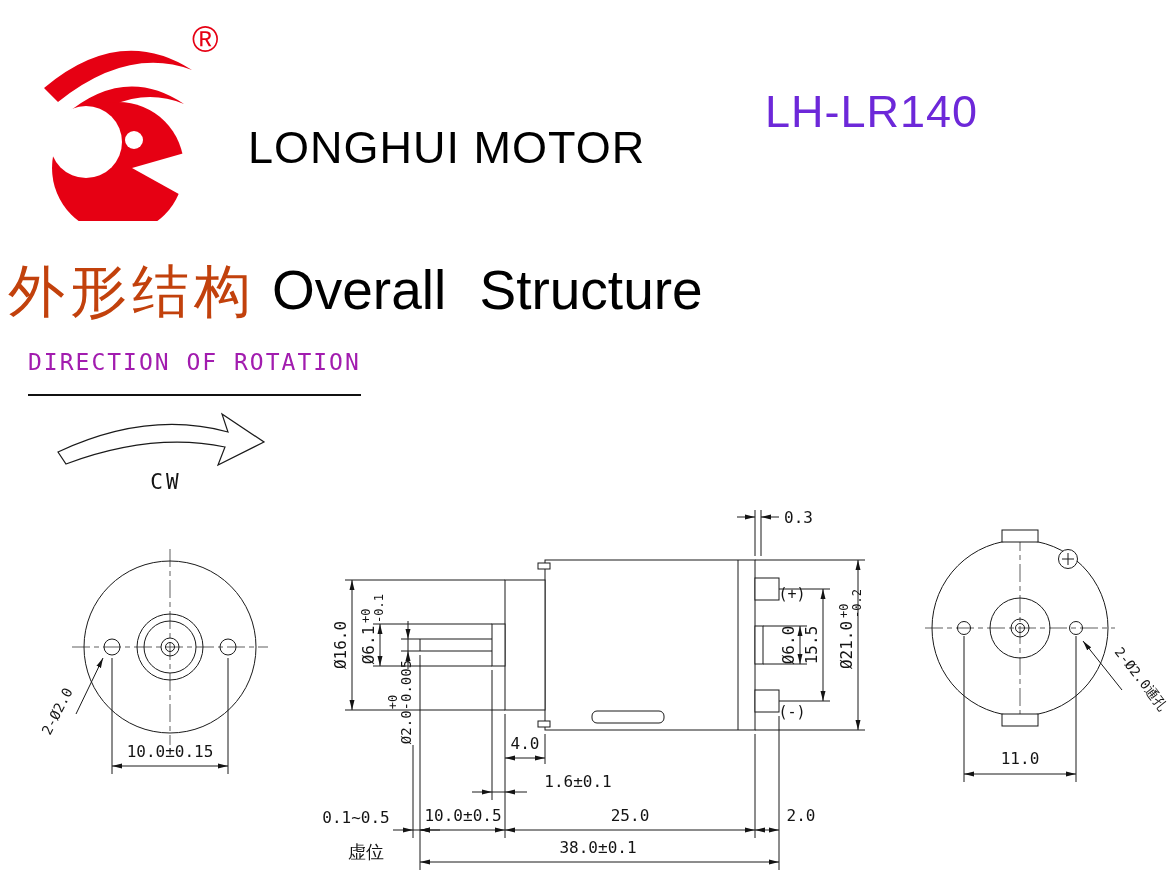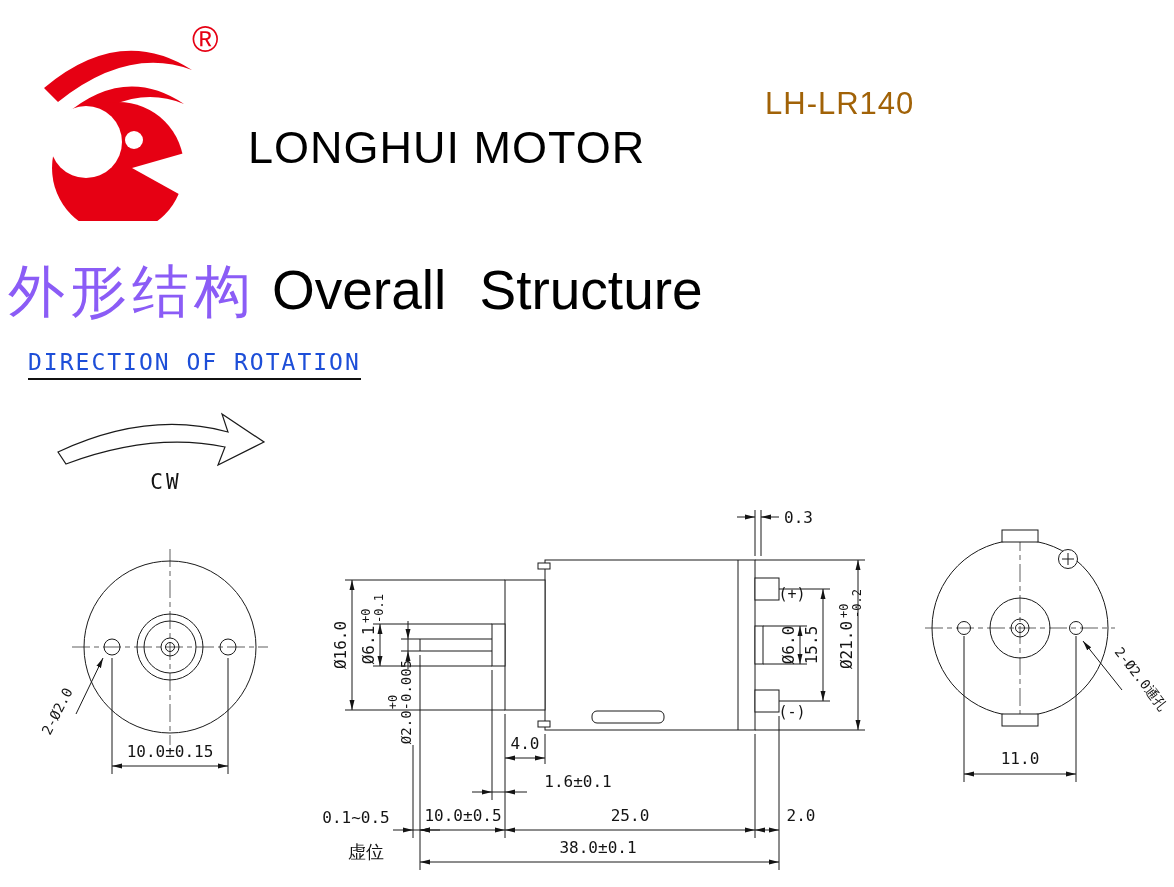--- a/index.html
+++ b/index.html
@@ -1,25 +1,25 @@
 <!DOCTYPE html>
 <html><head>
 <meta charset="utf-8">
 <style>
   html,body{margin:0;padding:0;background:#fff;}
   .page{position:relative;width:1174px;height:887px;background:#fff;overflow:hidden;
         font-family:"Liberation Sans",sans-serif;color:#111;}
   .abs{position:absolute;}
   .brand{left:248px;top:86px;font-size:45px;letter-spacing:1px;color:#000;margin-top:36px;}
-  .model{left:765px;top:86px;font-size:31px;letter-spacing:1px;color:#a16207;}
+  .model{left:765px;top:86px;font-size:45px;letter-spacing:1px;color:#6d28d9;}
   .reg{left:192px;top:22px;font-size:36px;color:#e60013;line-height:1;}
-  .title-cn{left:8px;top:254px;font-size:57px;letter-spacing:5px;font-family:"DejaVu Serif",serif;color:#8b5cf6;}
+  .title-cn{left:8px;top:254px;font-size:57px;letter-spacing:5px;font-family:"DejaVu Serif",serif;color:#c2410c;}
   .title-en{left:272px;top:258px;font-size:55px;word-spacing:18px;color:#000;text-align:center;}
   .rot-label{left:28px;top:349px;font-family:"DejaVu Sans Mono",monospace;font-size:23px;
-             letter-spacing:2px;border-bottom:2px solid #111;padding-bottom:3px;color:#1d4ed8;}
+             letter-spacing:2px;border-bottom:2px solid #111;padding-bottom:19px;color:#a21caf;}
   .drawing{left:0;top:0;}
   .logo{left:20px;top:16px;}
   
   .ln{fill:none;stroke:#1a1a1a;stroke-width:1;}
   .fw{fill:#fff;stroke:#1a1a1a;stroke-width:1;}
   .cl{fill:none;stroke:#1a1a1a;stroke-width:.7;stroke-dasharray:18 4 5 4;}
   .band{fill:#fff;stroke:#1a1a1a;stroke-width:1.2;}
   .dim{font-family:"DejaVu Sans Mono",monospace;font-size:16px;fill:#141414;}
   .mid{text-anchor:middle;}
   .d12{font-size:12px;}

